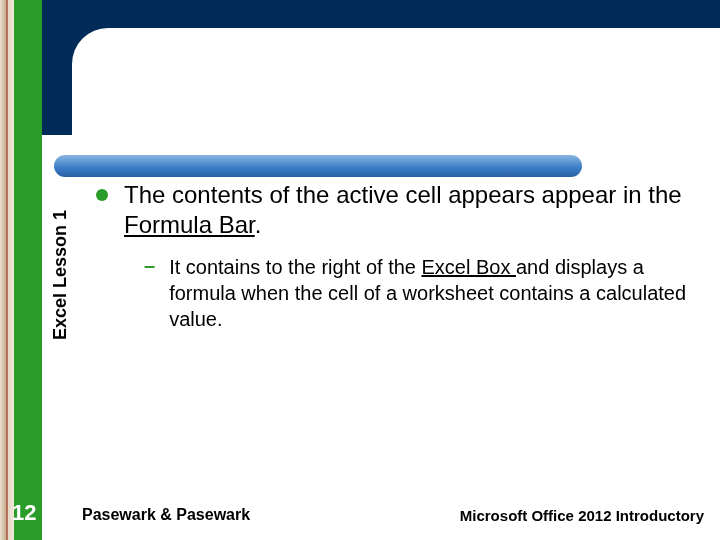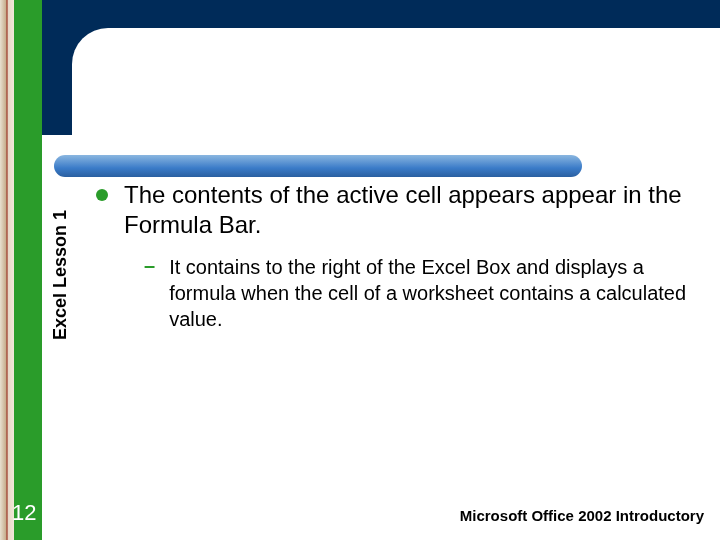--- a/index.html
+++ b/index.html
@@ -89,38 +89,38 @@
     margin-right: 14px;
     margin-top: 0px;
     flex-shrink: 0;
     font-weight: bold;
   }
   .sub-text {
     font-size: 20px;
     line-height: 1.3;
     color: #000;
   }
-  .u { }
+  .u { text-decoration: underline; }
   .vertical-label {
     position: absolute;
     left: 50px;
     top: 340px;
     transform: rotate(-90deg);
     transform-origin: left top;
     font-size: 18px;
     font-weight: bold;
     color: #000;
     white-space: nowrap;
   }
   .page-num {
     position: absolute;
     left: 12px;
     bottom: 14px;
     font-size: 22px;
-    font-weight: normal;
+    font-weight: bold;
     color: #fff;
   }
   .footer-left {
     position: absolute;
     left: 82px;
     bottom: 16px;
     font-size: 16px;
     font-weight: bold;
     color: #000;
   }
@@ -154,15 +154,16 @@
     <div class="sub-row">
       <div class="sub-dash">–</div>
       <div class="sub-text">
         <span>It contains to the right of the </span><span class="u">Excel Box </span><span>and displays a formula when the cell of a worksheet contains a calculated value.</span>
       </div>
     </div>
   </div>
 
   <div class="vertical-label">Excel Lesson 1</div>
   <div class="page-num">12</div>
-  <div class="footer-right">Microsoft Office 2002 Introductory</div>
+  <div class="footer-left">Pasewark &amp; Pasewark</div>
+  <div class="footer-right">Microsoft Office 2012 Introductory</div>
 
 </div>
 
 </body></html>

